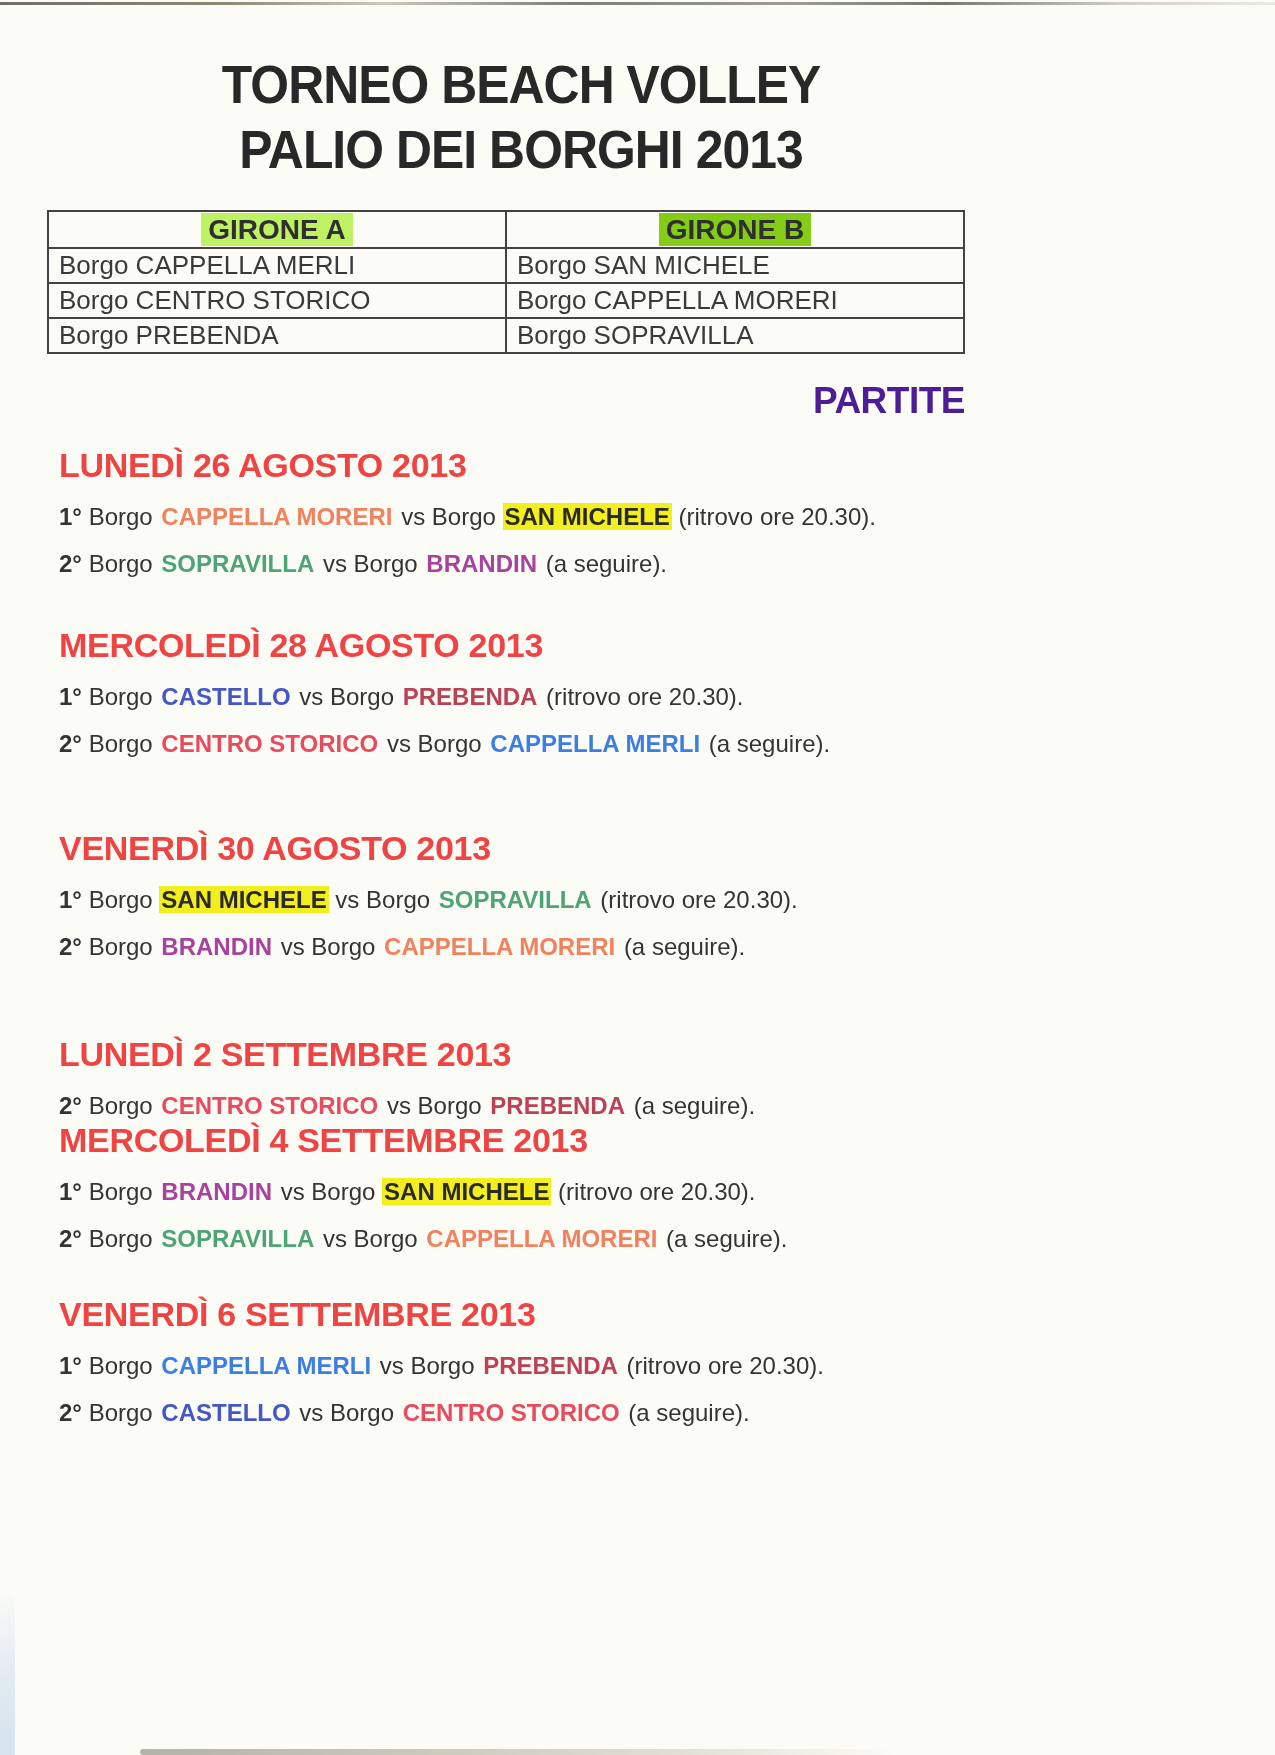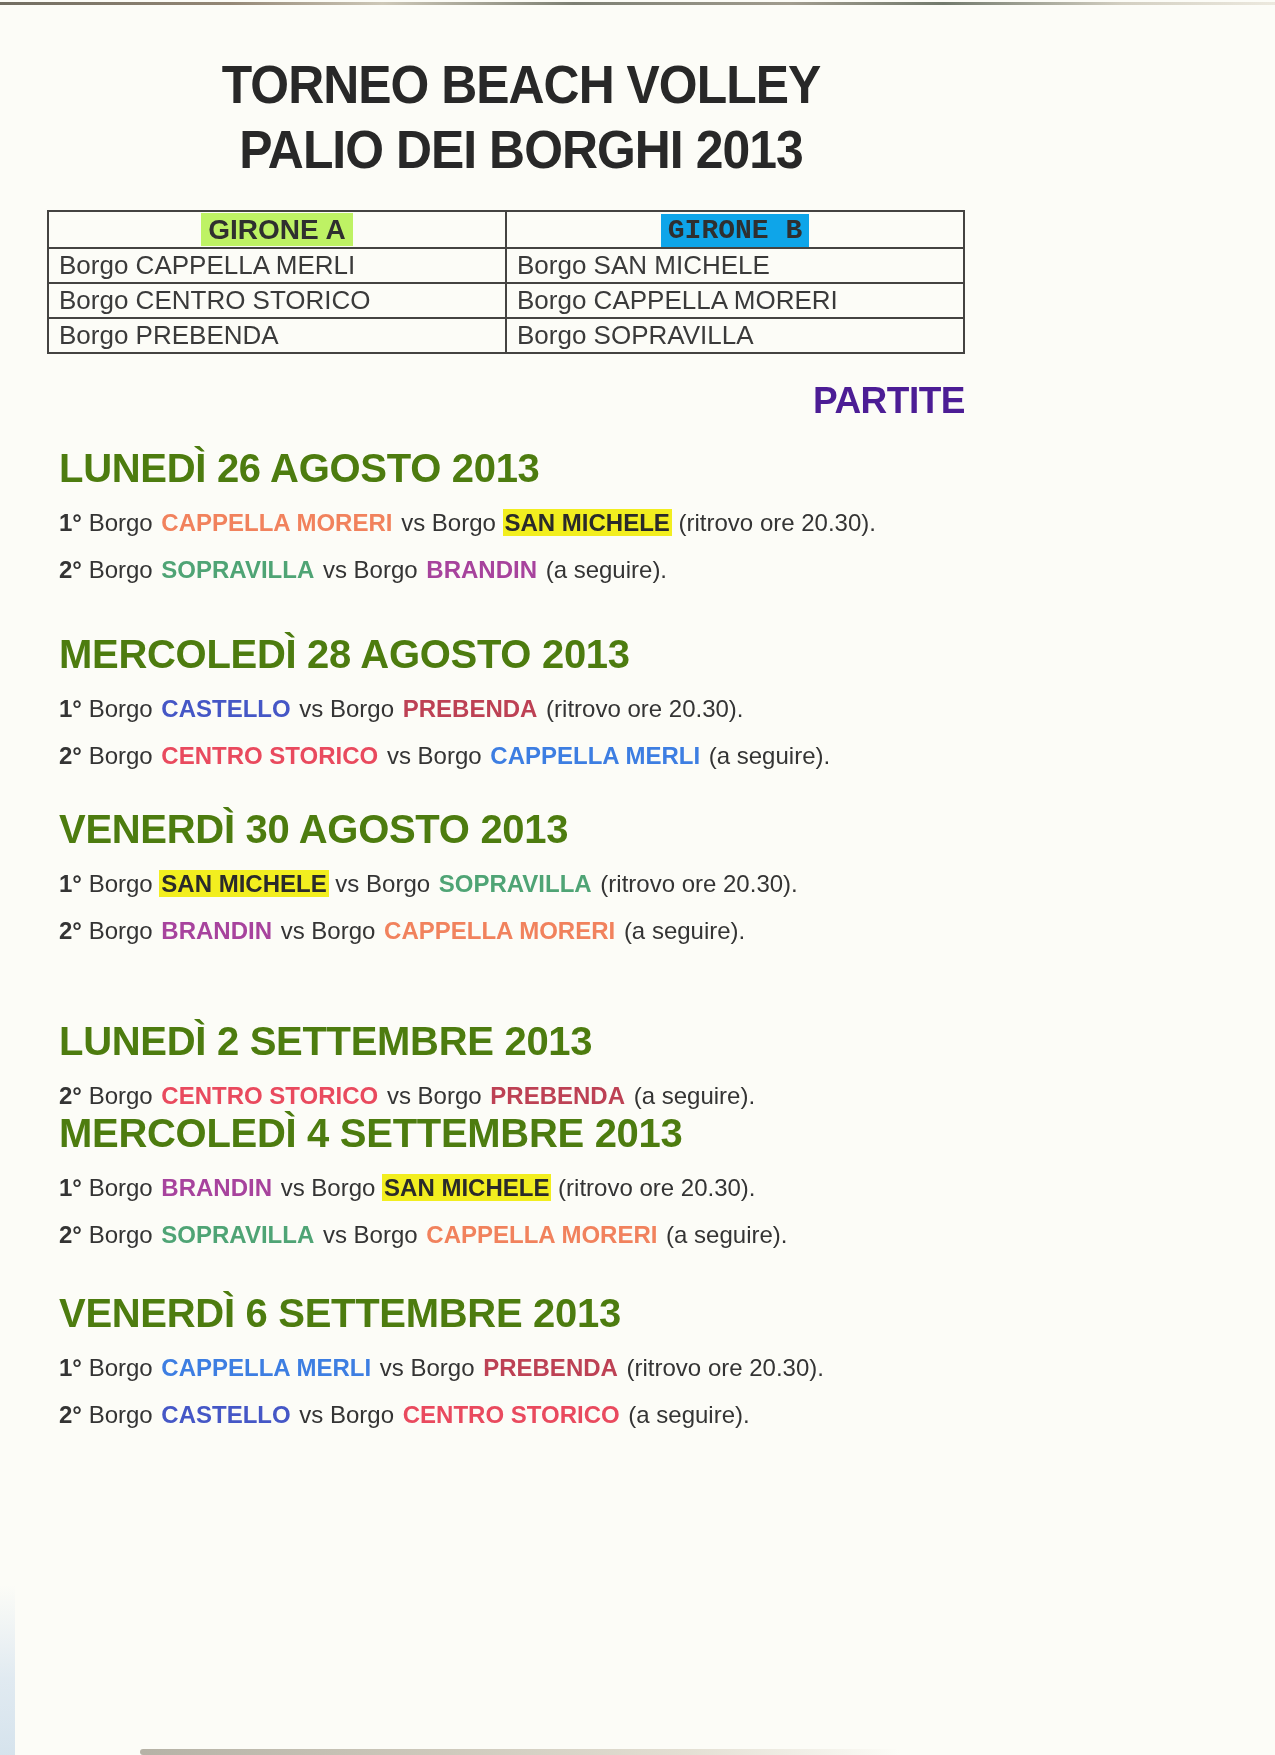--- a/index.html
+++ b/index.html
@@ -17,21 +17,21 @@
   .title{margin:52px 0 0 30px;text-align:center;font-weight:bold;color:#282828;
     font-size:53px;line-height:65px;letter-spacing:-1px;transform:scaleX(.94);transform-origin:50% 0;}
   .title .tl{display:block;}
   .groups{width:918px;margin-top:28px;border-collapse:collapse;table-layout:fixed;}
   .groups th,.groups td{border:2px solid #444341;}
   .groups th{height:35px;text-align:center;font-size:28px;font-weight:bold;color:#2f2f2f;padding:0;}
   .groups td{height:30px;font-size:26px;font-weight:normal;padding:1px 10px;color:#3a3a3a;}
   .hl{padding:1px 7px;}
   .partite{margin:26px 0 0 28px;text-align:right;font-size:37px;font-weight:bold;color:#4c1d95;letter-spacing:-.5px;}
   .day{margin-left:12px;}
-  .date{font-size:40px;font-weight:bold;color:#4d7c0f;margin:0;letter-spacing:-.3px;}
+  .date{font-size:34px;font-weight:bold;color:#ef4444;margin:0;letter-spacing:-.3px;}
   .match{font-size:24px;line-height:30px;margin:17px 0 0 0;color:#343434;}
   .match .num{font-weight:bold;}
   .team{font-weight:bold;white-space:nowrap;padding:0 2px;}
 </style>
 </head>
 <body>
 
 <div class="page">
   <div class="edge-top"></div>
 
@@ -39,21 +39,21 @@
 
     <h1 class="title">
       <span class="tl">TORNEO BEACH VOLLEY</span>
       <span class="tl">PALIO DEI BORGHI 2013</span>
     </h1>
 
     <table class="groups">
       <thead>
         <tr>
           <th><span class="hl" style="background-color: #bef264;">GIRONE A</span></th>
-          <th><span class="hl" style="background-color: #0ea5e9; font-family: Liberation Mono, monospace;">GIRONE B</span></th>
+          <th><span class="hl" style="background-color: #84cc16;">GIRONE B</span></th>
         </tr>
       </thead>
       <tbody>
         <tr>
           <td>Borgo CAPPELLA MERLI</td>
           <td>Borgo SAN MICHELE</td>
         </tr>
         <tr>
           <td>Borgo CENTRO STORICO</td>
           <td>Borgo CAPPELLA MORERI</td>
@@ -100,21 +100,21 @@
       <p class="match">
         <span class="num">2°</span>
         <span>Borgo</span>
         <span class="team" style="color: rgb(233, 74, 94);">CENTRO STORICO</span>
         <span>vs Borgo</span>
         <span class="team" style="color: rgb(61, 126, 226);">CAPPELLA MERLI</span>
         <span>(a seguire).</span>
       </p>
     </section>
 
-    <section class="day" style="margin-top:36px">
+    <section class="day" style="margin-top:70px">
       <h3 class="date">VENERDÌ 30 AGOSTO 2013</h3>
       <p class="match">
         <span class="num">1°</span>
         <span>Borgo</span>
         <span class="team" style="color: rgb(42, 42, 42); background-color: rgb(242, 238, 31);">SAN MICHELE</span>
         <span>vs Borgo</span>
         <span class="team" style="color: rgb(79, 164, 117);">SOPRAVILLA</span>
         <span>(ritrovo ore 20.30).</span>
       </p>
       <p class="match">

